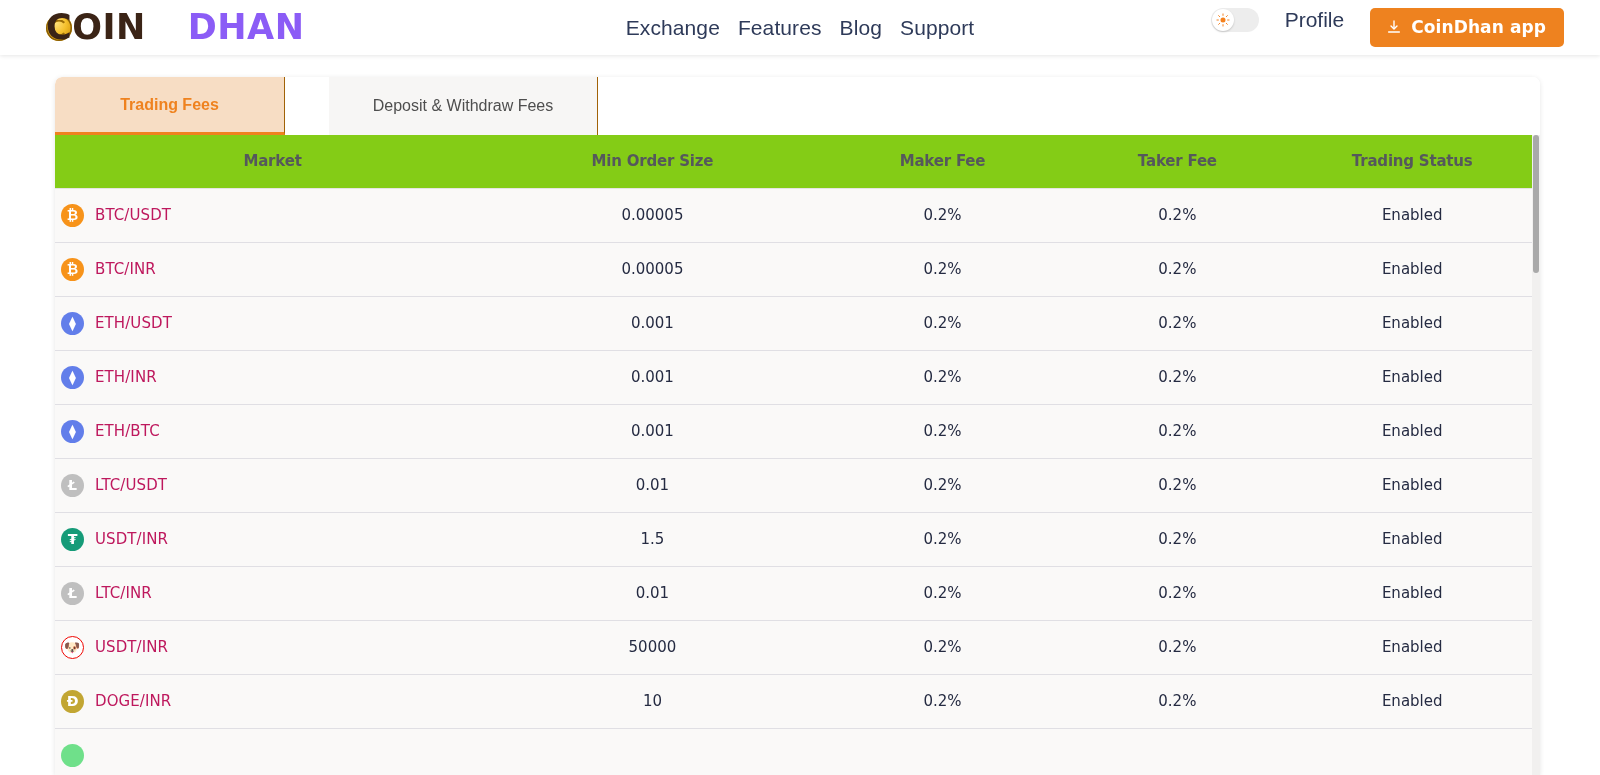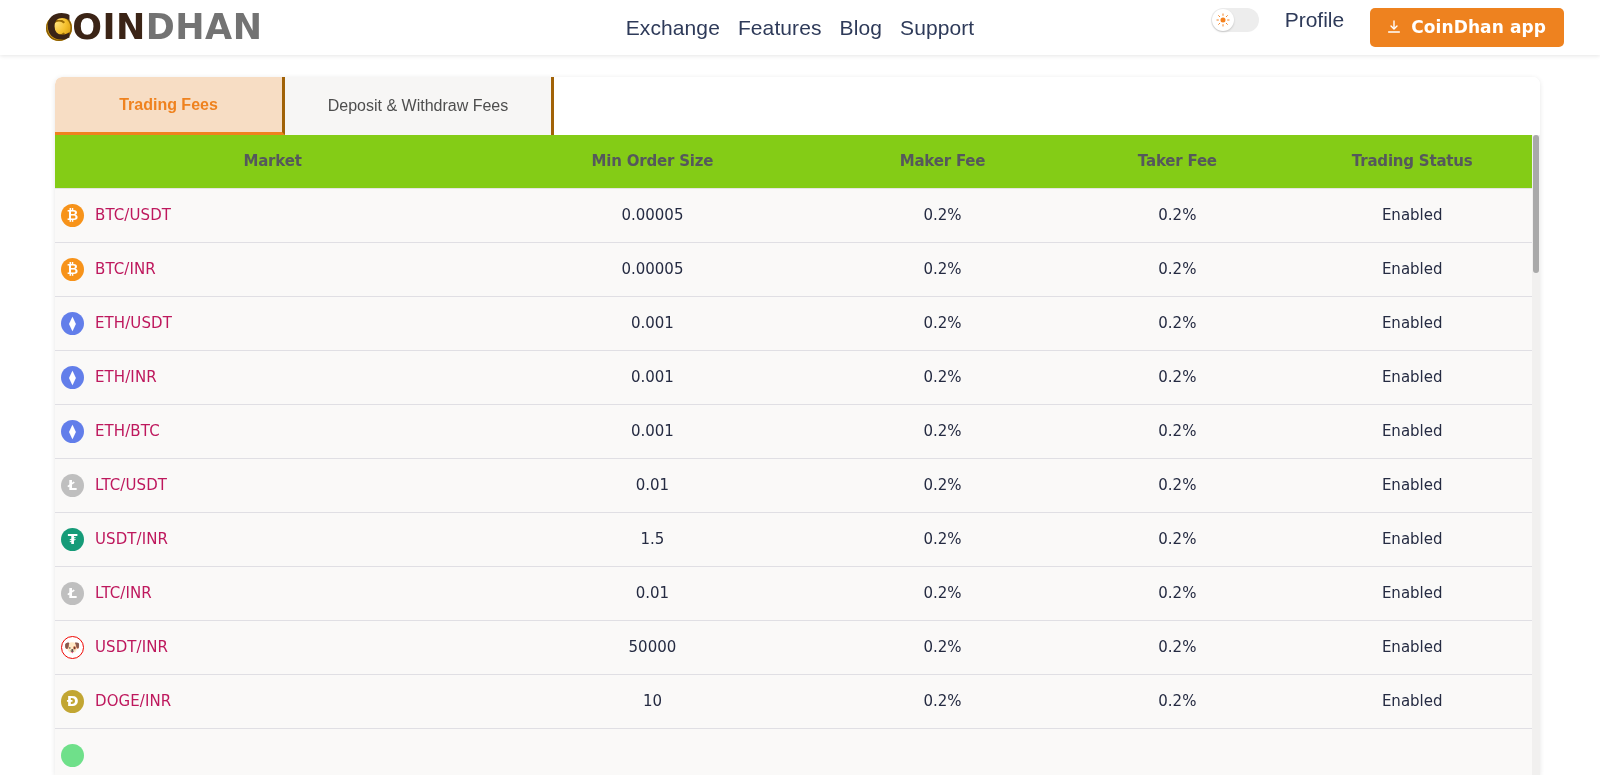--- a/index.html
+++ b/index.html
@@ -63,21 +63,21 @@
     position: relative;
     z-index: 2;
     font-size: 35px;
     font-weight: 700;
     letter-spacing: 0.5px;
     line-height: 1;
     white-space: nowrap;
     font-family: "DejaVu Sans", sans-serif;
   }
   .logo-dark { color: #3b2416; }
-  .logo-orange { color: #737373; }
+  .logo-orange { color: #8b5cf6; margin-left: 42px; }
 
   .main-nav {
     flex: 1;
     display: flex;
     align-items: center;
     justify-content: center;
     gap: 18px;
   }
   .nav-link {
     font-size: 21px;
@@ -167,25 +167,25 @@
     overflow: hidden;
   }
   .tab {
     display: flex;
     align-items: center;
     justify-content: center;
     font-size: 16px;
     cursor: pointer;
     background: #f7f6f5;
     color: #4e4e4e;
-    border-right: 3px solid #a16207;
+    border-right: 1px solid #a16207;
     white-space: nowrap;
   }
   .tab.t-trading { width: 230px; }
-  .tab.t-deposit { width: 269px; }
+  .tab.t-deposit { width: 269px; margin-left: 44px; }
   .tab.active {
     background: #f7ddc4;
     color: #ef821f;
     font-weight: 700;
     border-bottom: 3px solid #ee821f;
   }
   .tab-filler {
     flex: 1;
     background: #ffffff;
   }

